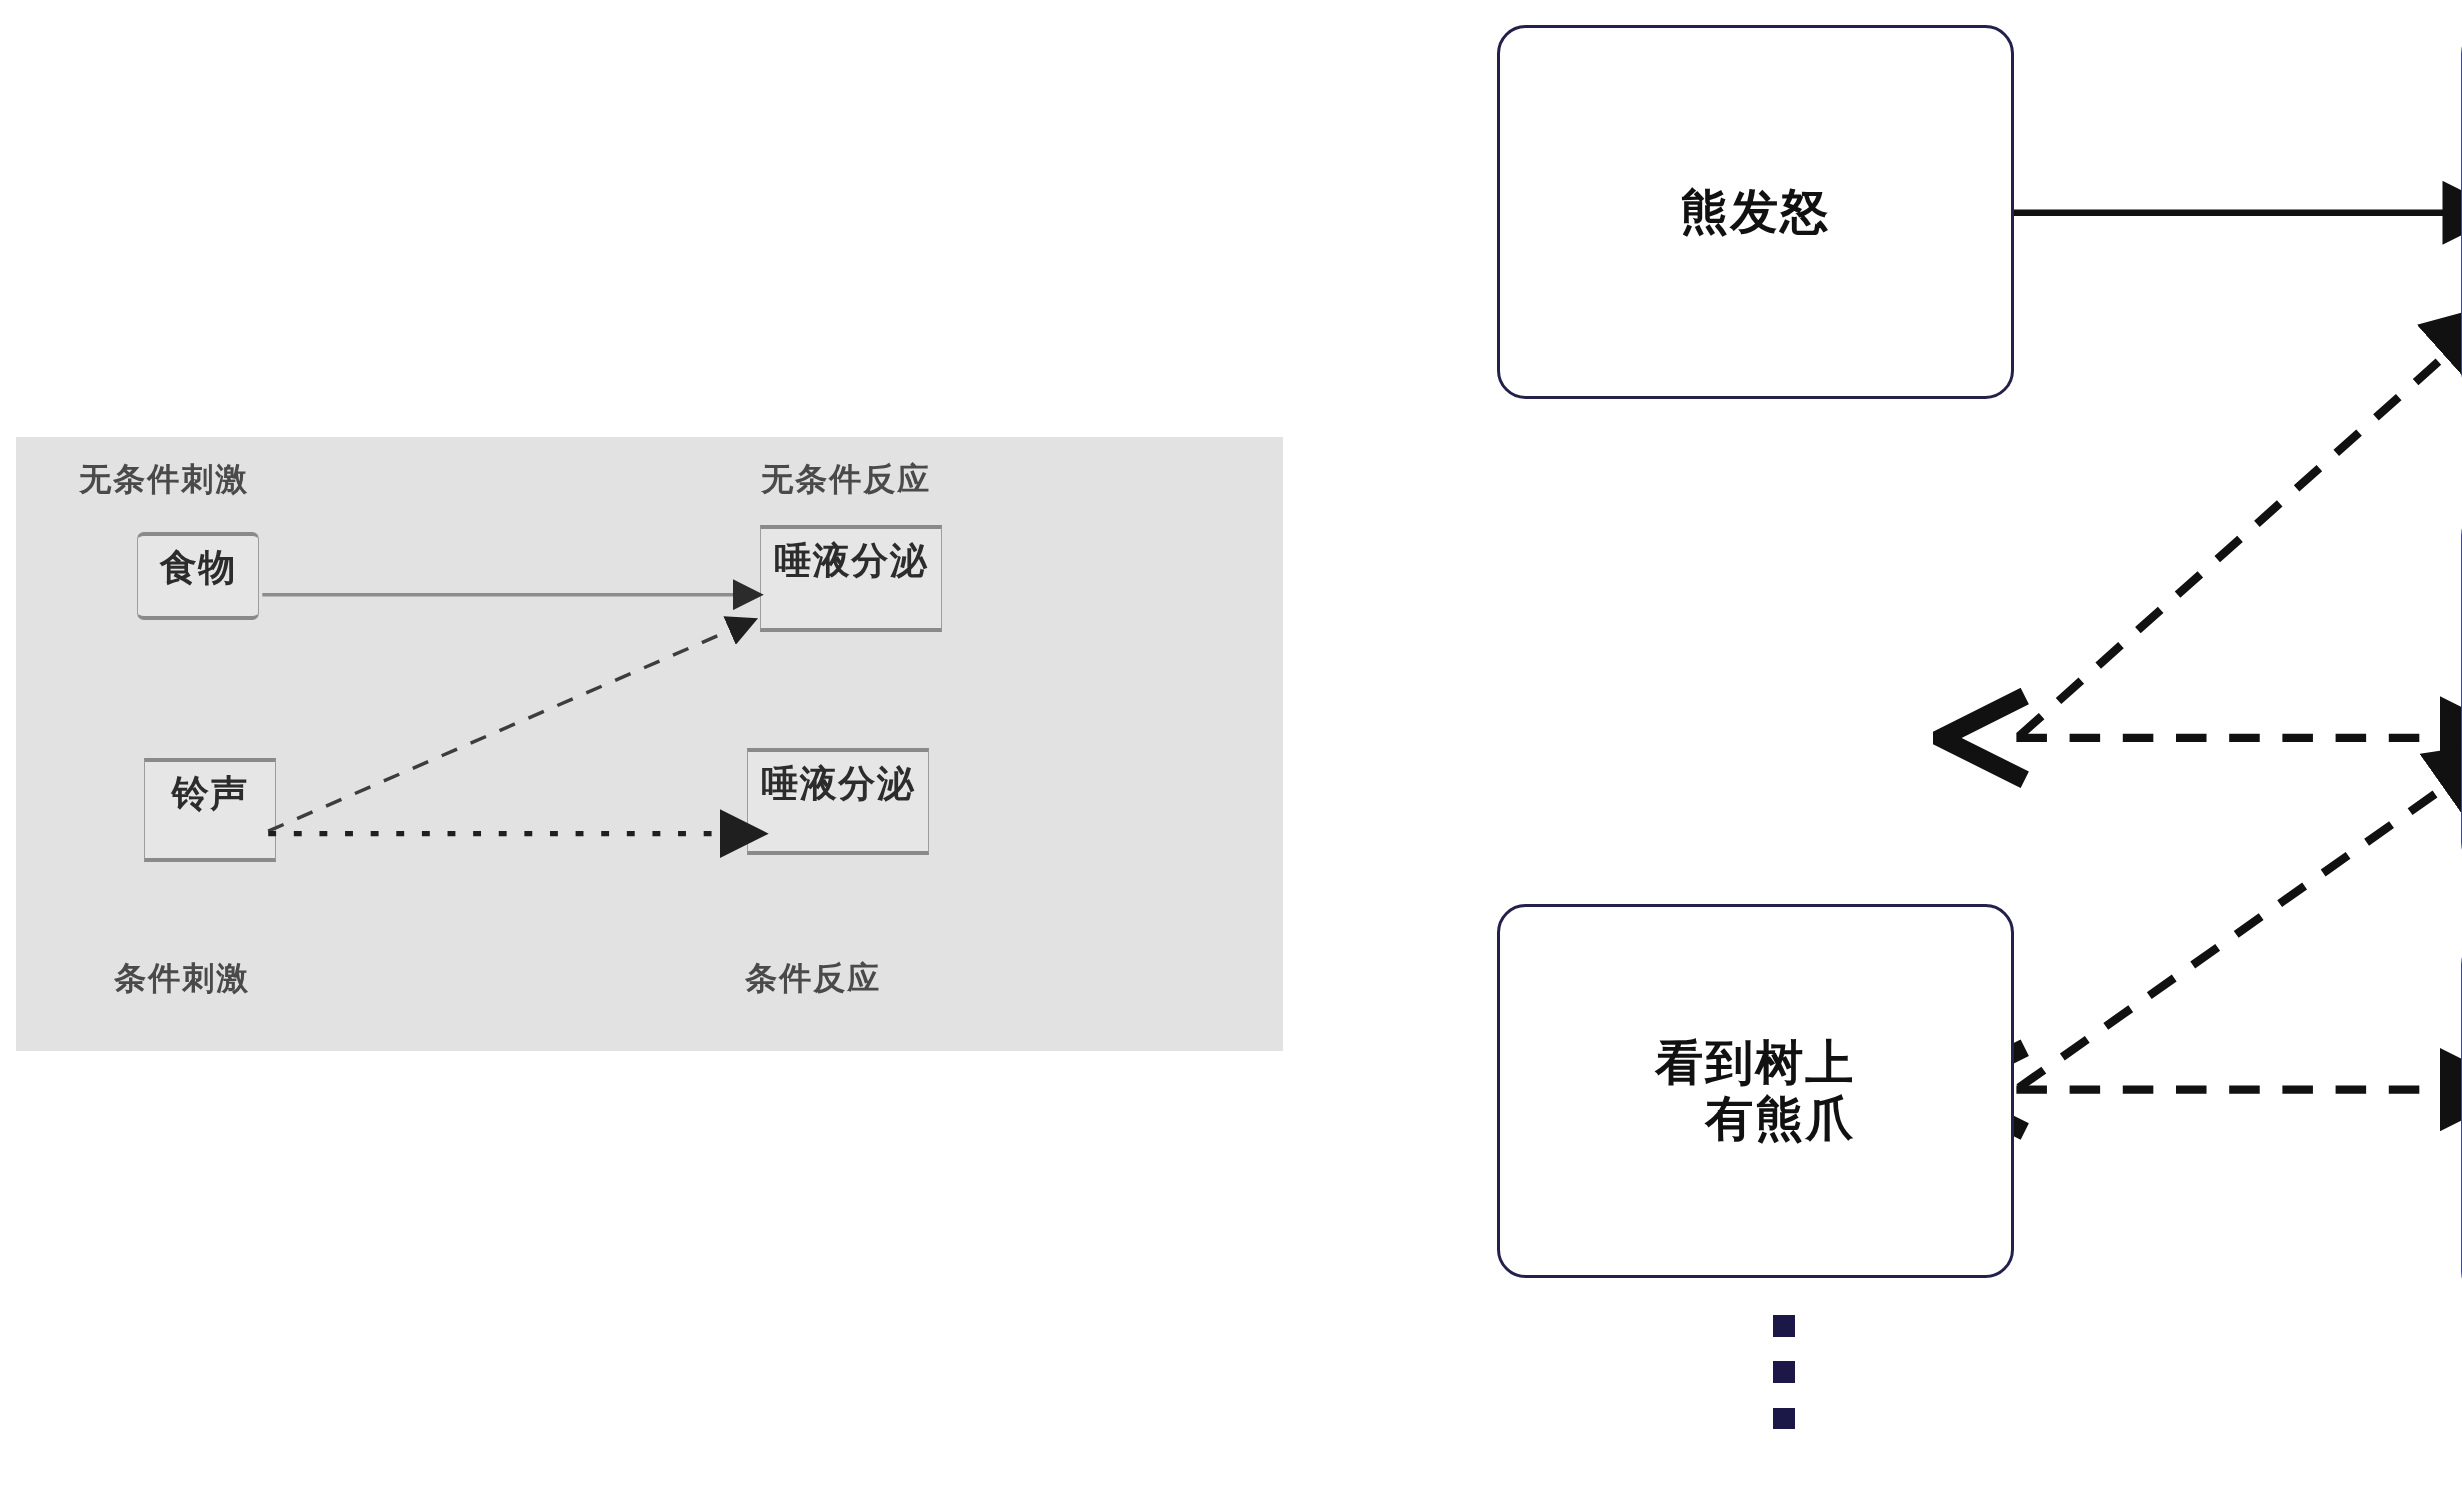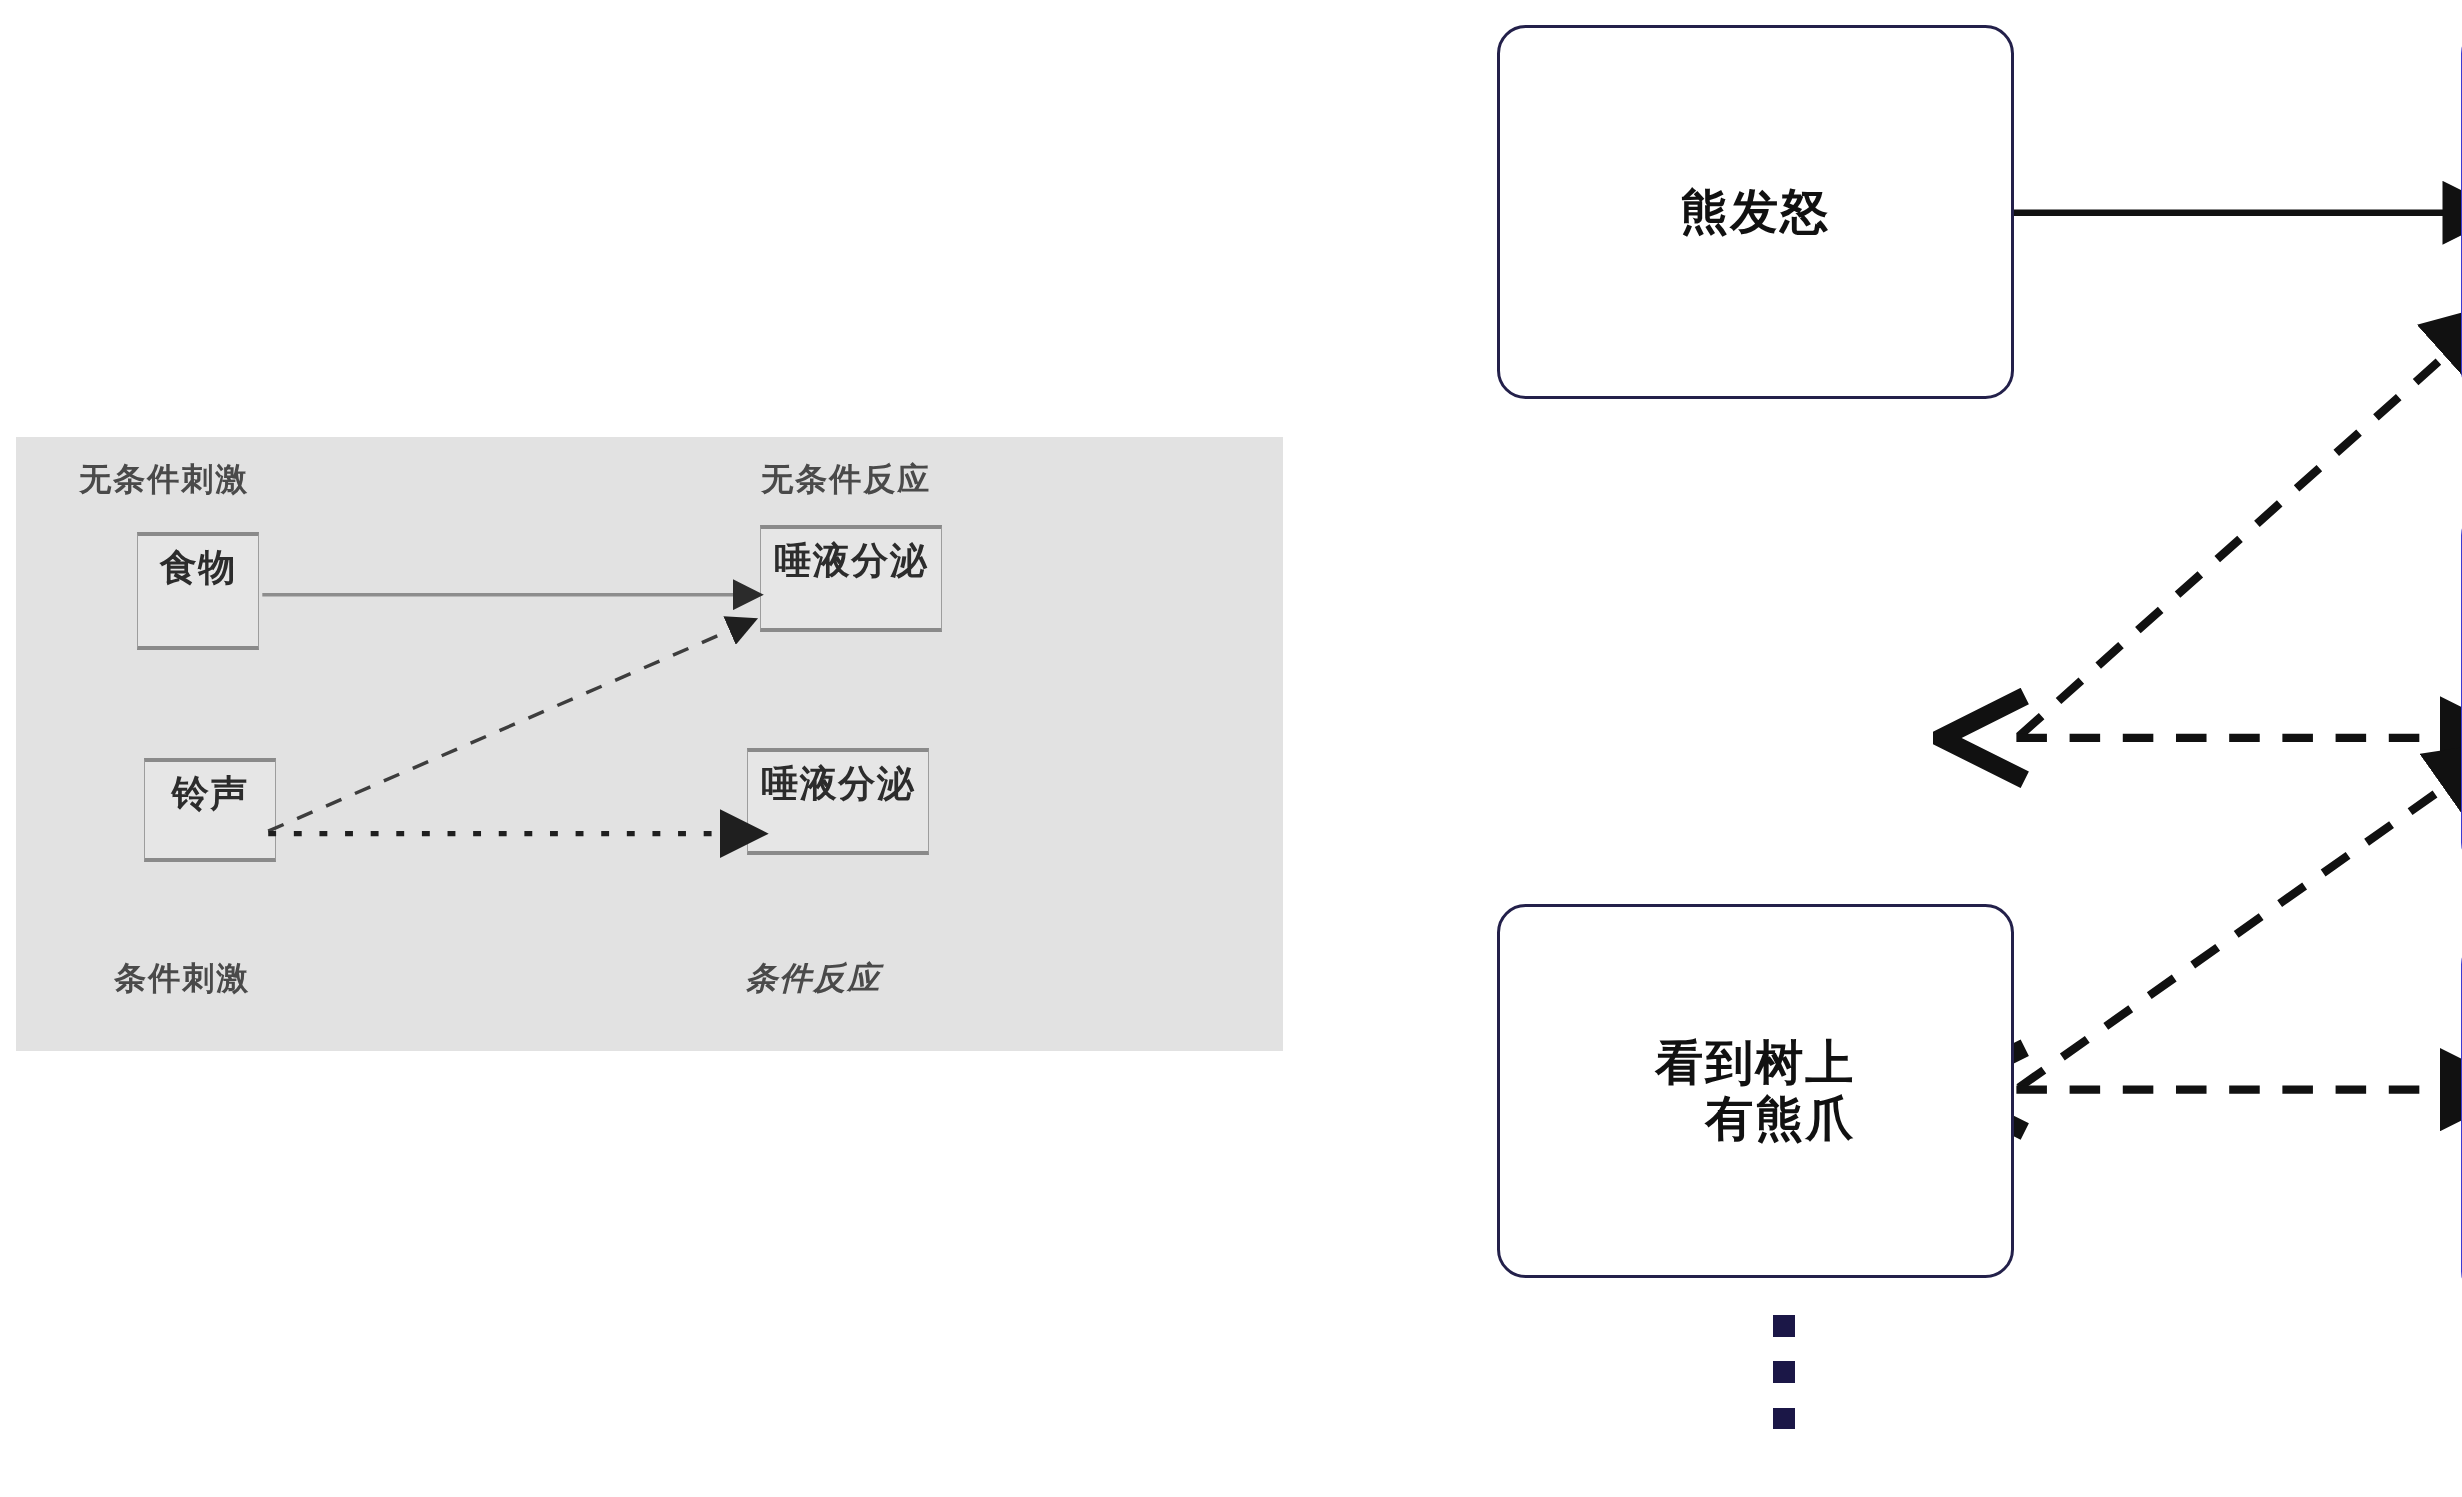--- a/index.html
+++ b/index.html
@@ -25,42 +25,42 @@
     position: absolute;
     font-size: 32px;
     color: #4a4a4a;
     font-weight: 600;
     letter-spacing: 2px;
     white-space: nowrap;
   }
   #cc-header-us   { left: 63px;  top: 20.7px; }
   #cc-header-ur   { left: 745px; top: 20.7px; }
   #cc-footer-cs   { left: 98px;  top: 520px; }
-  #cc-footer-cr   { left: 729px; top: 520px; font-style: italic; }
+  #cc-footer-cr   { left: 729px; top: 520px; }
 
   .cc-box {
     position: absolute;
     background: #e6e6e6;
     border: 1.5px solid #9d9d9d;
     border-top-width: 4.4px;
     border-bottom-width: 4.4px;
     border-top-color: #8a8a8a;
     border-bottom-color: #8a8a8a;
   }
   .cc-box-label {
     position: absolute;
     top: 6.9px; left: 0; right: 0;
     text-align: center;
     font-size: 37px;
     font-weight: 600;
     color: #2c2c2c;
     letter-spacing: 1.5px;
     white-space: nowrap;
   }
-  #cc-box-food      { left: 121px;  top: 95px;  width: 122px; height: 118px; }
+  #cc-box-food      { left: 121px;  top: 95px;  width: 122px; height: 88px; border-radius: 7px; }
   #cc-box-bell      { left: 128px;  top: 321px;  width: 132px; height: 104px; }
   #cc-box-saliva-1  { left: 744px; top: 88px;  width: 182px; height: 107px; }
   #cc-box-saliva-2  { left: 731px; top: 311px;  width: 182px; height: 107px; }
 
   .cc-svg { position: absolute; left: 0; top: 0; width: 100%; height: 100%; overflow: visible; }
 
   
   #rl-panel {
     position: absolute;
     left: 1477px; top: 0px;

